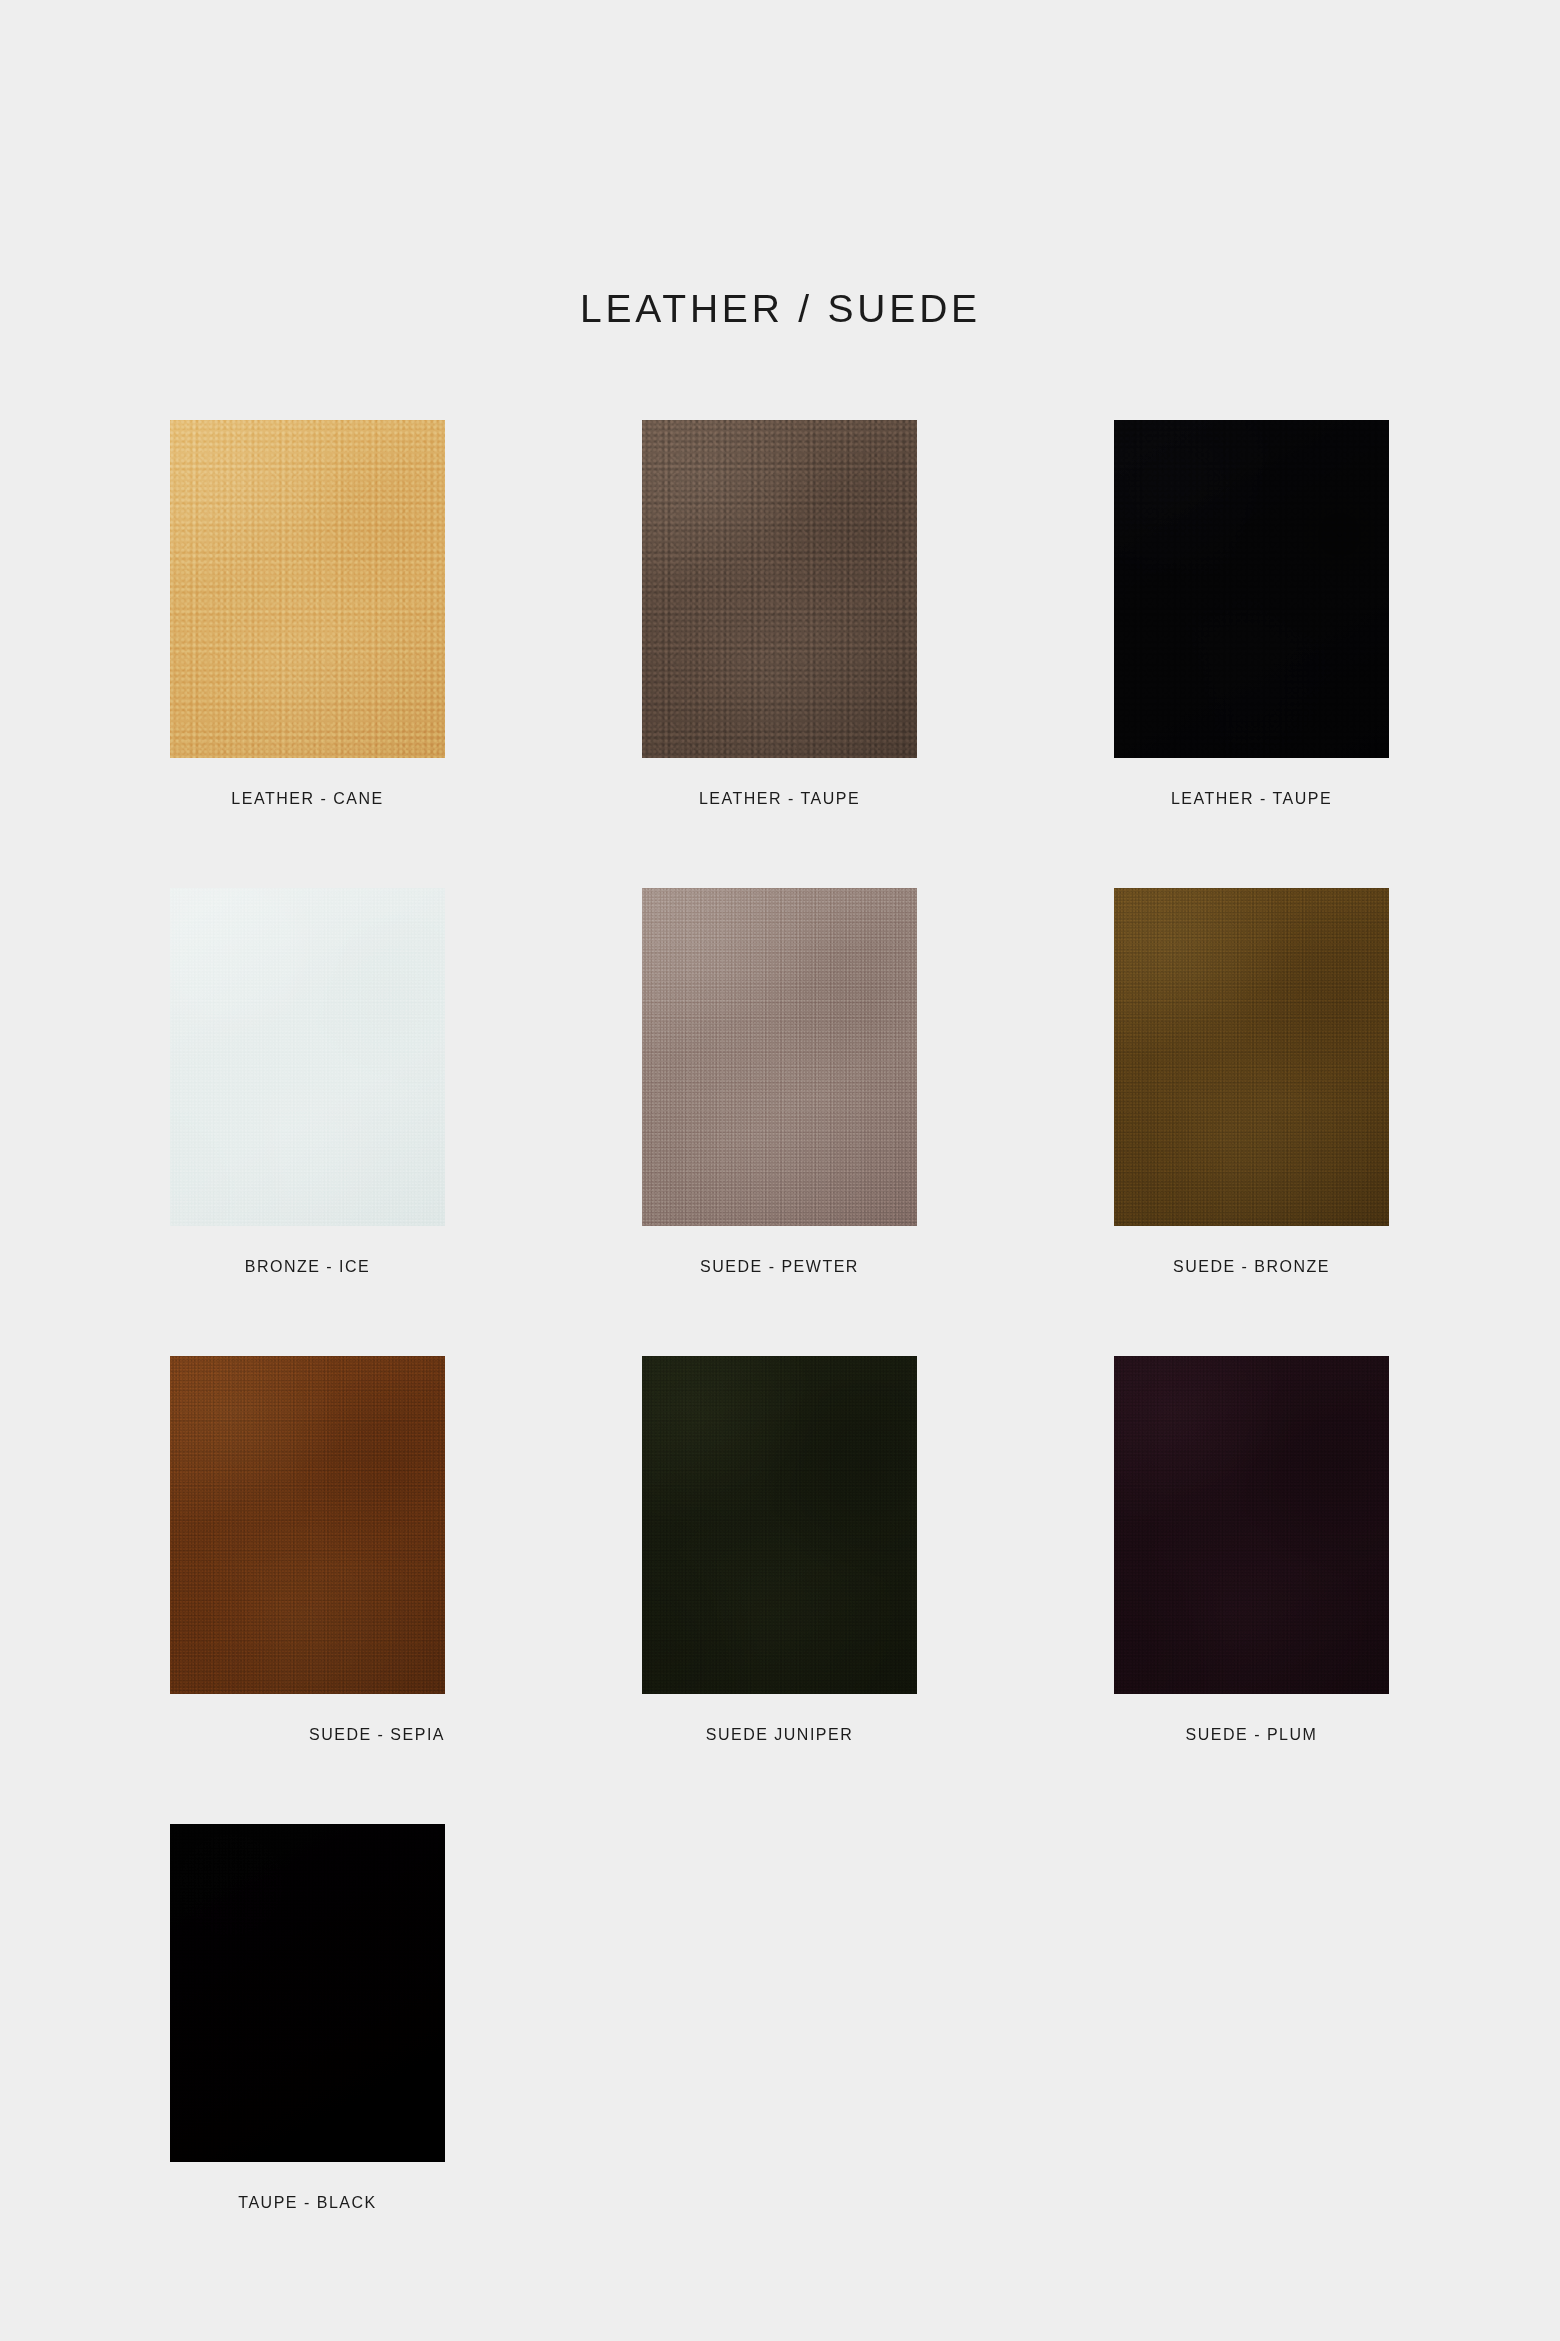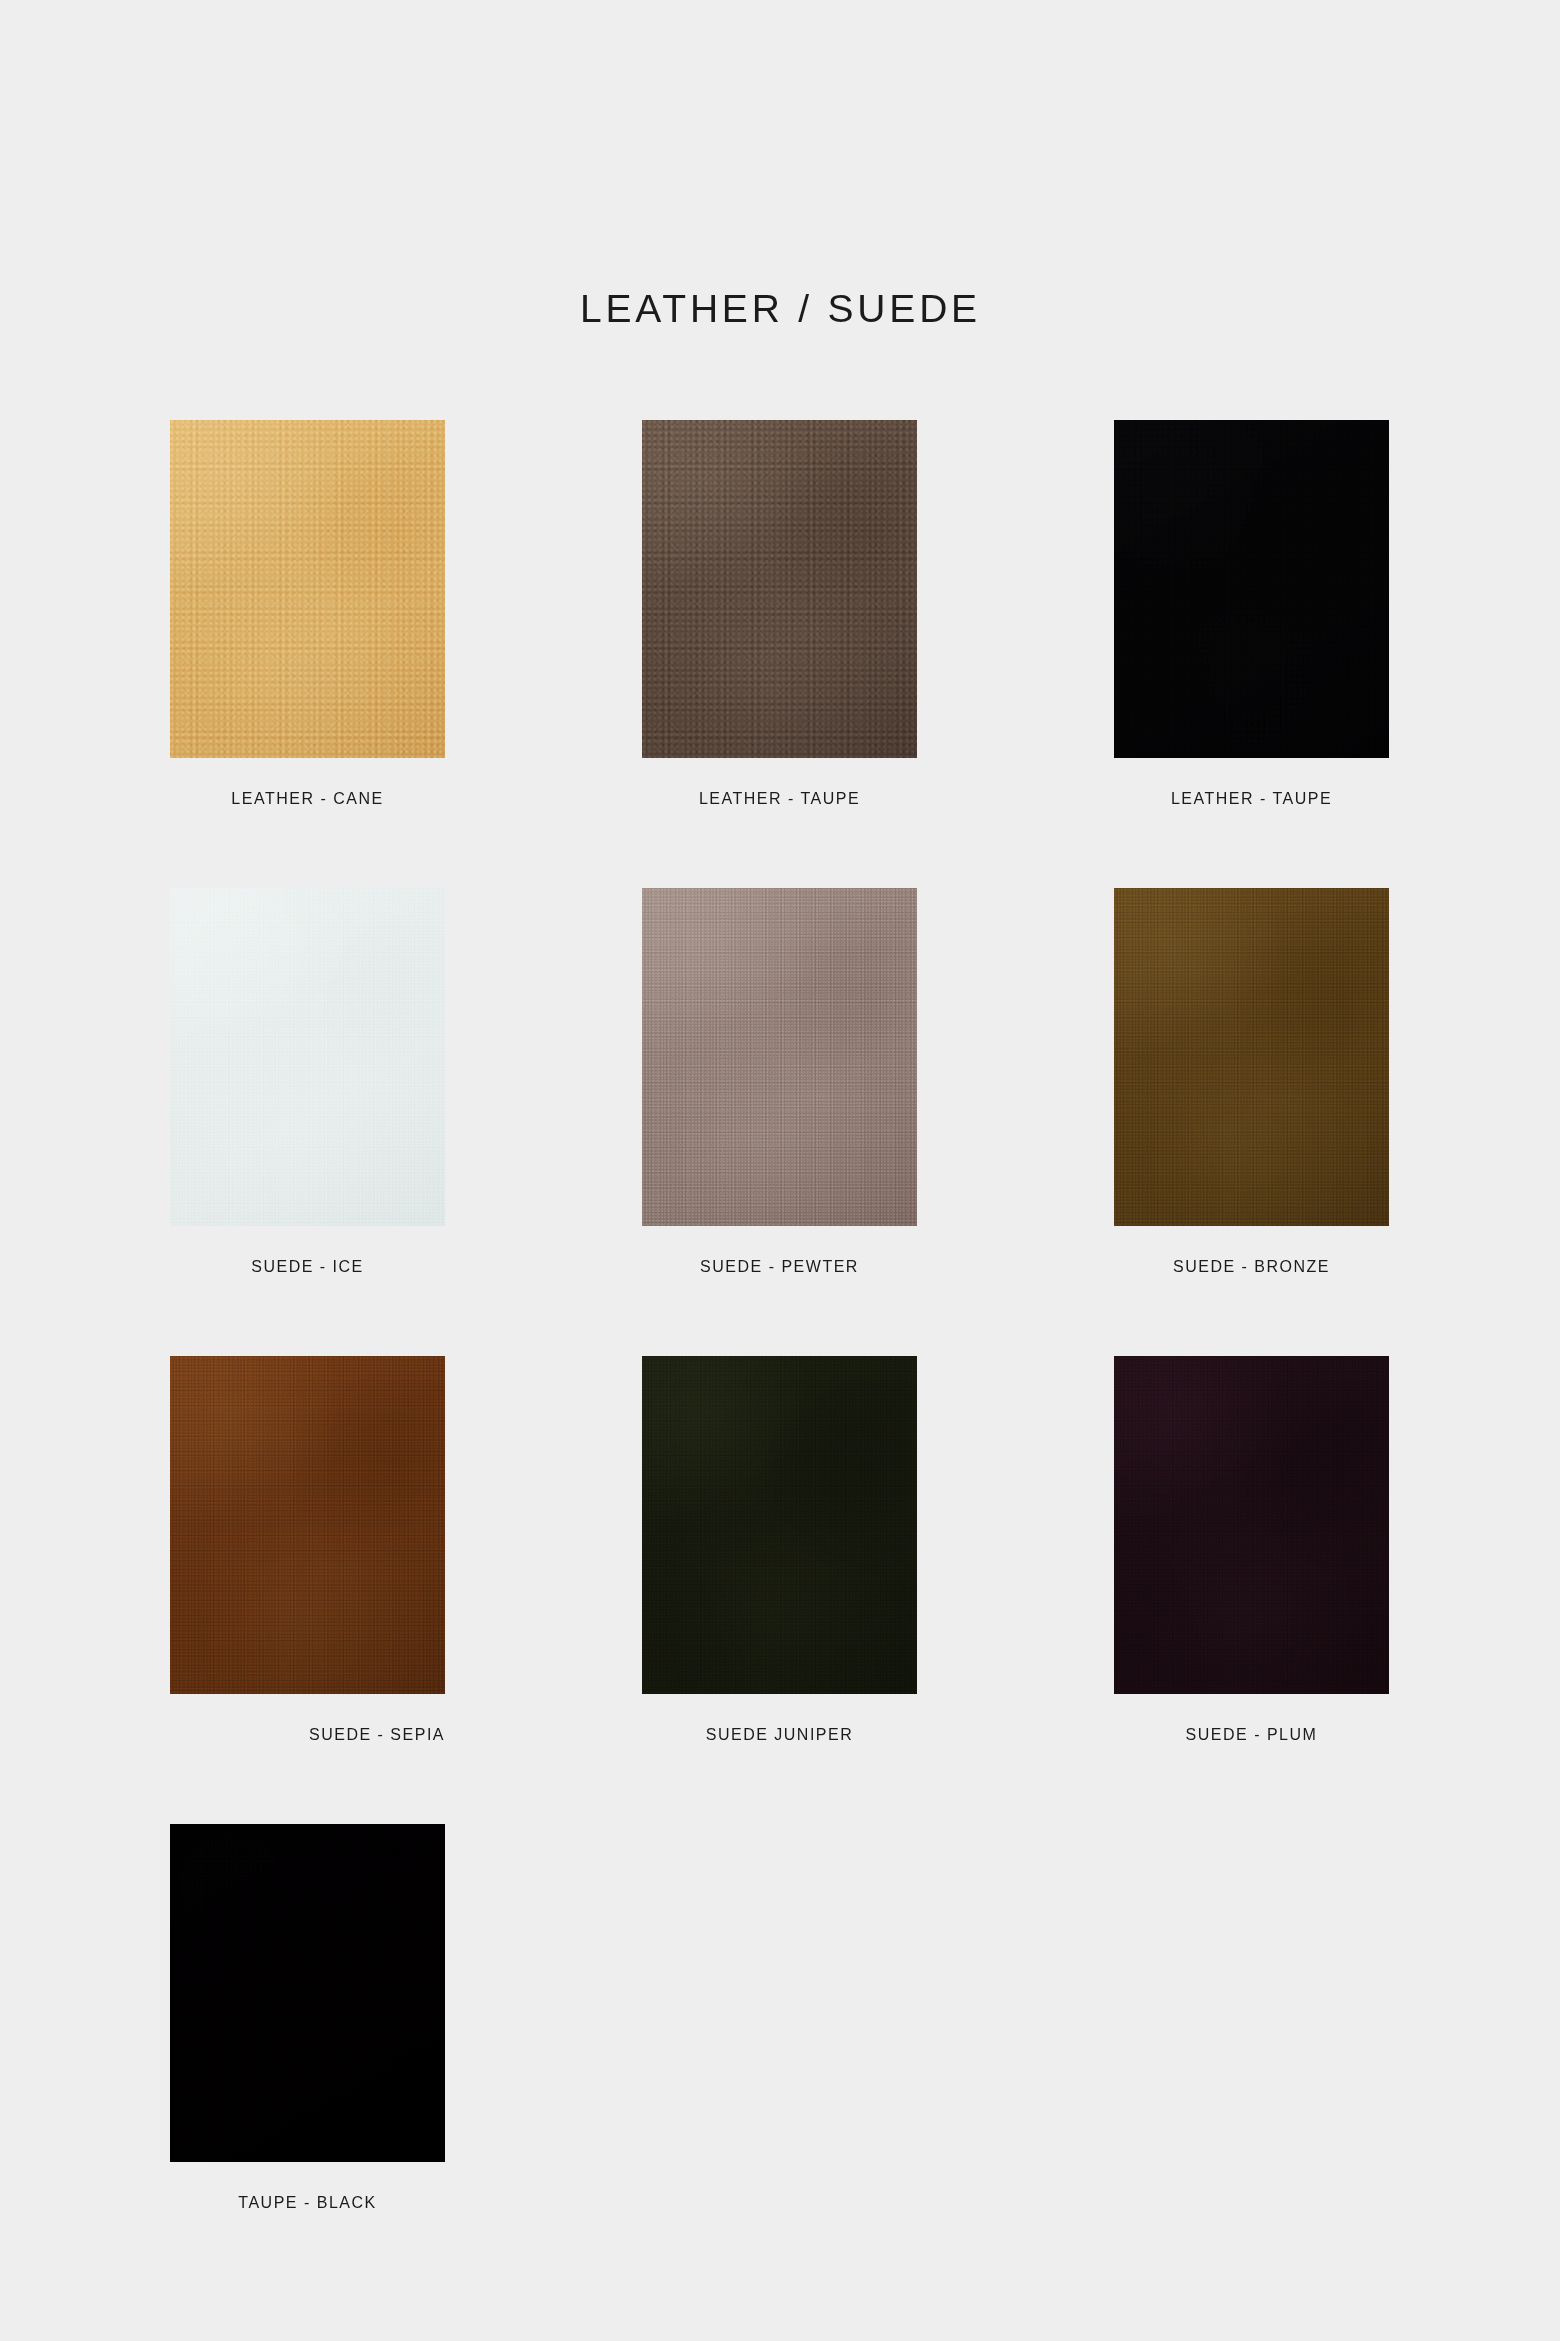--- a/index.html
+++ b/index.html
@@ -145,21 +145,21 @@
       <div class="swatch-cell">
         <div class="swatch-chip tex-leather" style="background-color: rgb(107, 96, 88); background-image: linear-gradient(150deg, rgb(125, 114, 105) 0%, rgb(107, 96, 88) 38%, rgb(107, 96, 88) 62%, rgb(87, 77, 70) 100%);"></div>
         <div class="swatch-label" style="color: rgb(27, 27, 27);">LEATHER - TAUPE</div>
       </div>
       <div class="swatch-cell">
         <div class="swatch-chip tex-leather" style="background-color: rgb(22, 22, 26); background-image: linear-gradient(150deg, rgb(36, 36, 42) 0%, rgb(22, 22, 26) 38%, rgb(22, 22, 26) 62%, rgb(13, 13, 16) 100%);"></div>
         <div class="swatch-label" style="color: rgb(27, 27, 27);">LEATHER - TAUPE</div>
       </div>
       <div class="swatch-cell">
         <div class="swatch-chip tex-suede" style="background-color: rgb(200, 208, 207); background-image: linear-gradient(150deg, rgb(216, 222, 221) 0%, rgb(200, 208, 207) 38%, rgb(200, 208, 207) 62%, rgb(180, 191, 190) 100%);"></div>
-        <div class="swatch-label" style="color: rgb(27, 27, 27);">SUEDE - ICE</div>
+        <div class="swatch-label" style="color: rgb(27, 27, 27);">BRONZE - ICE</div>
       </div>
       <div class="swatch-cell">
         <div class="swatch-chip tex-suede" style="background-color: rgb(138, 128, 124); background-image: linear-gradient(150deg, rgb(156, 146, 142) 0%, rgb(138, 128, 124) 38%, rgb(138, 128, 124) 62%, rgb(116, 106, 103) 100%);"></div>
         <div class="swatch-label" style="color: rgb(27, 27, 27);">SUEDE - PEWTER</div>
       </div>
       <div class="swatch-cell">
         <div class="swatch-chip tex-suede" style="background-color: rgb(106, 89, 53); background-image: linear-gradient(150deg, rgb(124, 106, 67) 0%, rgb(106, 89, 53) 38%, rgb(106, 89, 53) 62%, rgb(86, 71, 41) 100%);"></div>
         <div class="swatch-label" style="color: rgb(27, 27, 27);">SUEDE - BRONZE</div>
       </div>
       <div class="swatch-cell">

